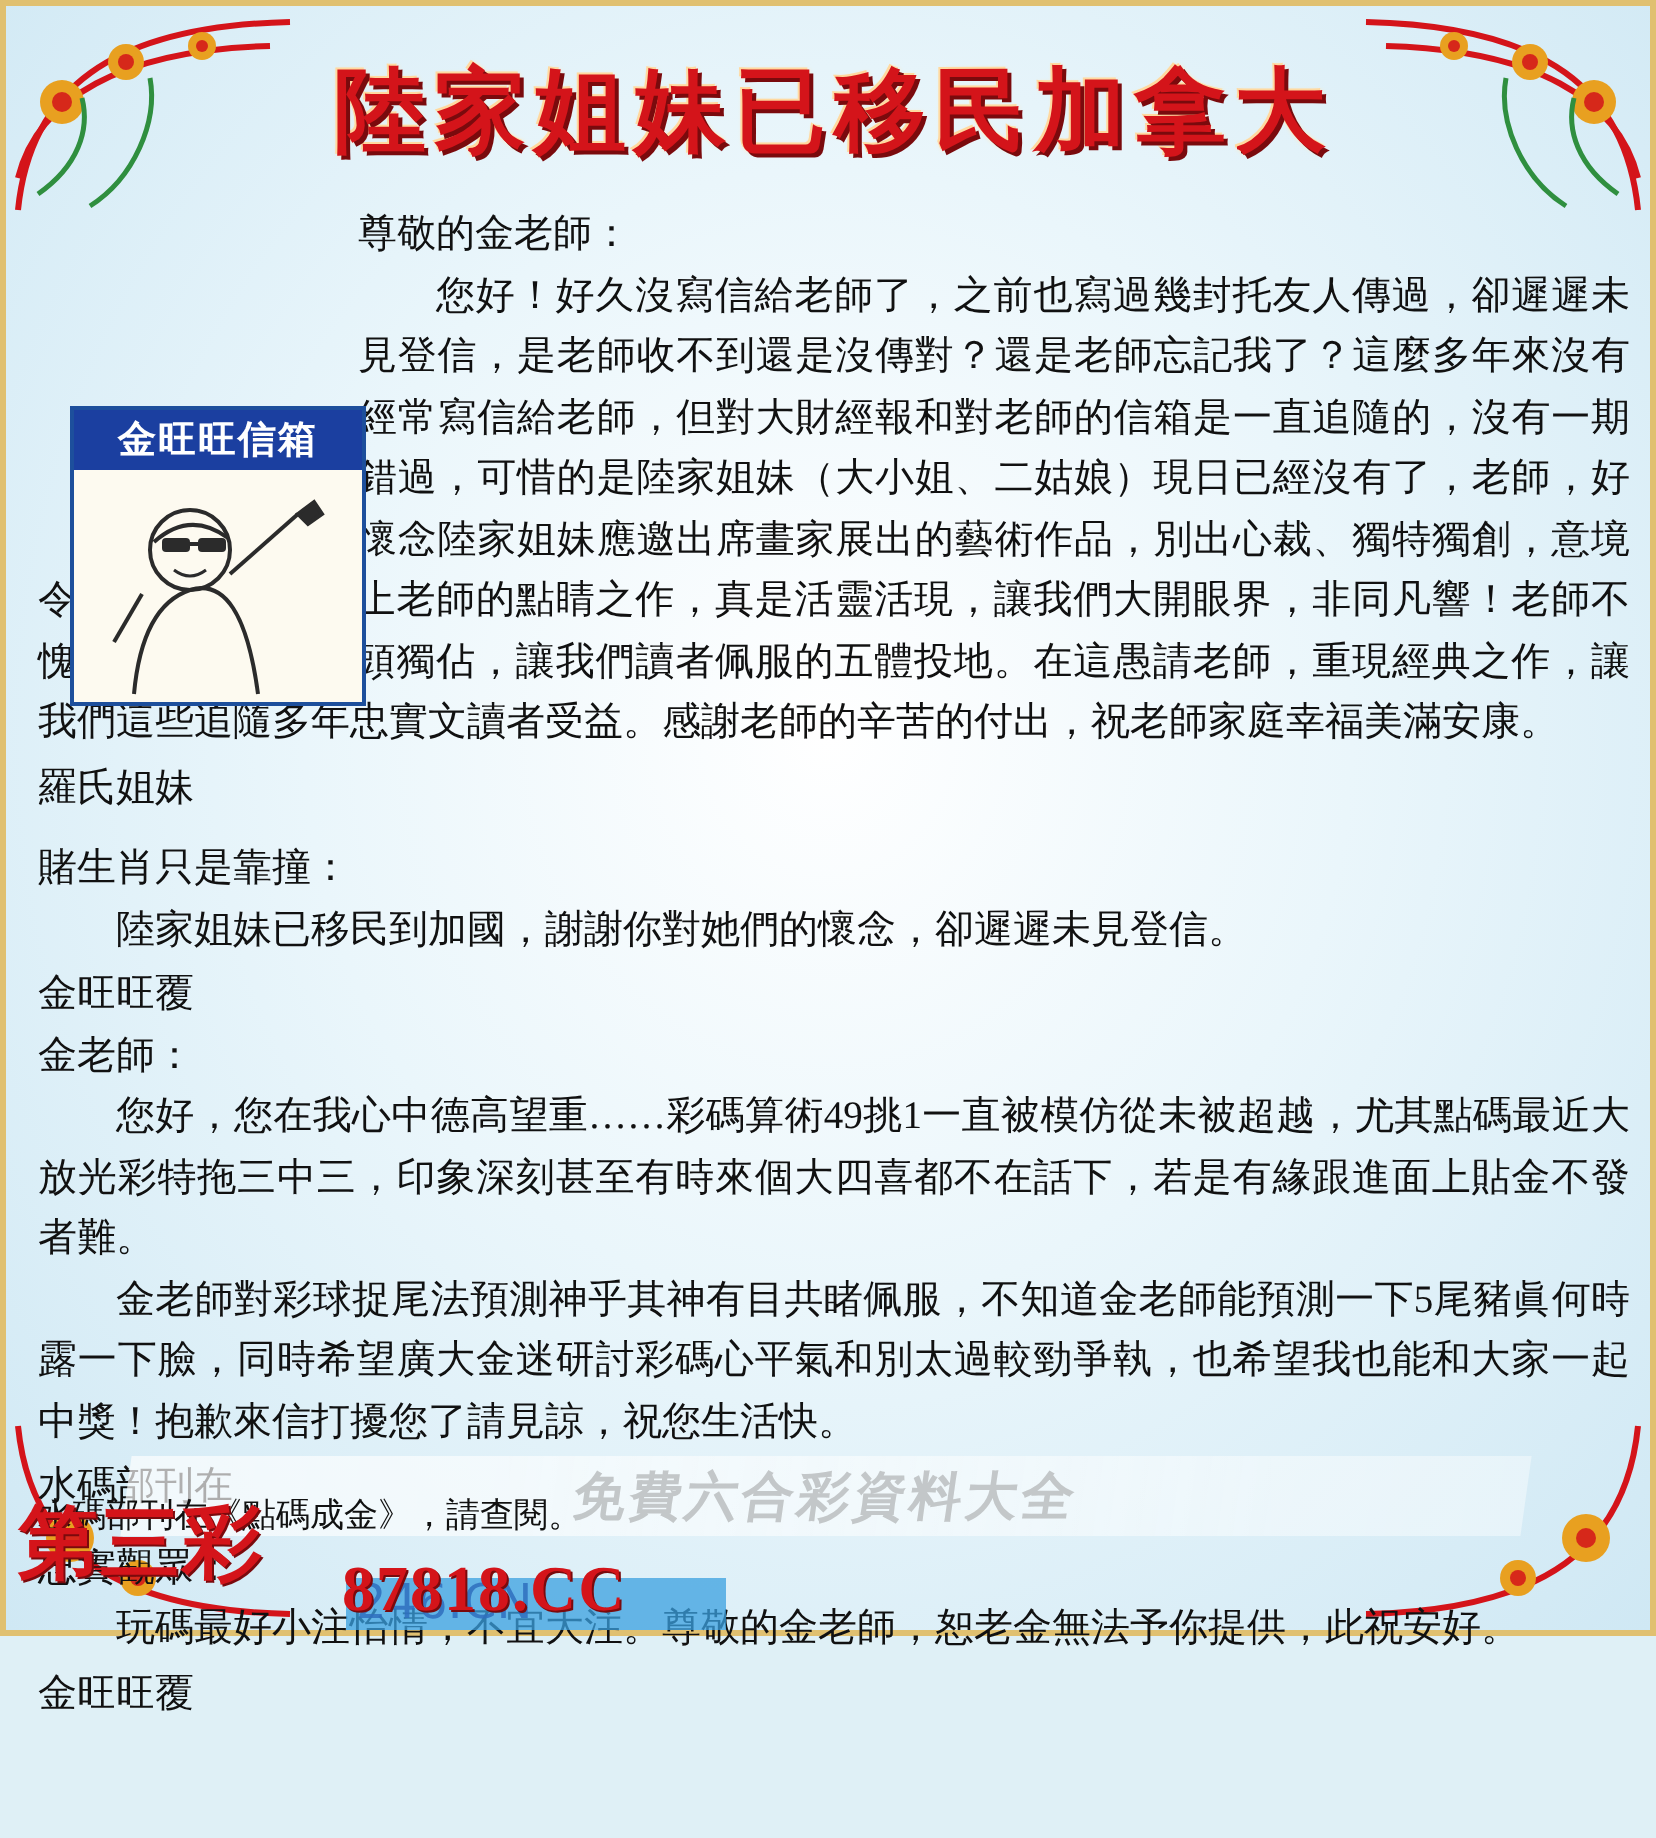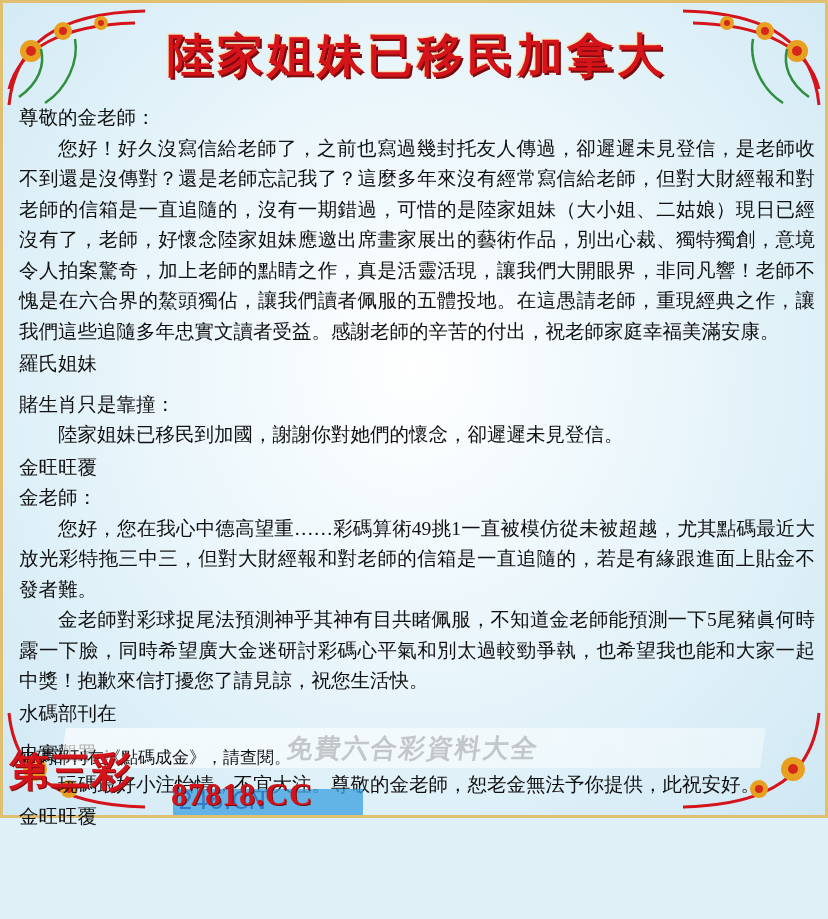--- a/index.html
+++ b/index.html
@@ -184,32 +184,58 @@
         <circle cx="30" cy="44" r="5"></circle>
         <circle cx="64" cy="24" r="4"></circle>
       </g>
     </svg>
   </div>
 
   <div class="title">陸家姐妹已移民加拿大</div>
 
   <div class="body-text">
 
+    <div class="float-logo">
+      <div class="logo-box">
+        <div class="logo-bar">金旺旺信箱</div>
+        <div class="logo-art">
+          <svg width="144" height="116" viewBox="0 0 144 116">
+            <rect x="0" y="0" width="144" height="116" fill="#fdfaf0"></rect>
+            <g stroke="#2b2b2b" stroke-width="2" fill="none">
+              <circle cx="58" cy="40" r="20"></circle>
+              <path d="M40 36 q18 -16 37 -2"></path>
+              <path d="M30 112 q4 -44 28 -52 q26 -8 34 52"></path>
+              <path d="M78 52 L112 22"></path>
+              <path d="M112 22 l8 -6 l4 6 l-7 5 z" fill="#2b2b2b"></path>
+              <path d="M34 62 L20 86"></path>
+            </g>
+            <g fill="#2b2b2b">
+              <rect x="44" y="34" width="14" height="7" rx="2"></rect>
+              <rect x="62" y="34" width="14" height="7" rx="2"></rect>
+              <rect x="58" y="36" width="4" height="2"></rect>
+            </g>
+            <g stroke="#2b2b2b" stroke-width="1.5" fill="none">
+              <path d="M50 50 q8 6 16 0"></path>
+            </g>
+          </svg>
+        </div>
+      </div>
+    </div>
 
     <p class="p">尊敬的金老師：</p>
     <p class="p ind">您好！好久沒寫信給老師了，之前也寫過幾封托友人傳過，卻遲遲未見登信，是老師收不到還是沒傳對？還是老師忘記我了？這麼多年來沒有經常寫信給老師，但對大財經報和對老師的信箱是一直追隨的，沒有一期錯過，可惜的是陸家姐妹（大小姐、二姑娘）現日已經沒有了，老師，好懷念陸家姐妹應邀出席畫家展出的藝術作品，別出心裁、獨特獨創，意境令人拍案驚奇，加上老師的點睛之作，真是活靈活現，讓我們大開眼界，非同凡響！老師不愧是在六合界的鰲頭獨佔，讓我們讀者佩服的五體投地。在這愚請老師，重現經典之作，讓我們這些追隨多年忠實文讀者受益。感謝老師的辛苦的付出，祝老師家庭幸福美滿安康。</p>
     <p class="p sig">羅氏姐妹</p>
 
     <p class="p addr">賭生肖只是靠撞：</p>
     <p class="p ind">陸家姐妹已移民到加國，謝謝你對她們的懷念，卻遲遲未見登信。</p>
     <p class="p sig">金旺旺覆</p>
 
 
     <p class="p">金老師：</p>
-    <p class="p ind">您好，您在我心中德高望重……彩碼算術49挑1一直被模仿從未被超越，尤其點碼最近大放光彩特拖三中三，但對大財經報和對老師的信箱是一直追隨的，若是有緣跟進面上貼金不發者難。</p>
+    <p class="p ind">您好，您在我心中德高望重……彩碼算術49挑1一直被模仿從未被超越，尤其點碼最近大放光彩特拖三中三，印象深刻甚至有時來個大四喜都不在話下，若是有緣跟進面上貼金不發者難。</p>
     <p class="p ind">金老師對彩球捉尾法預測神乎其神有目共睹佩服，不知道金老師能預測一下5尾豬眞何時露一下臉，同時希望廣大金迷研討彩碼心平氣和別太過較勁爭執，也希望我也能和大家一起中獎！抱歉來信打擾您了請見諒，祝您生活快。</p>
     <p class="p sig">水碼部刊在</p>
 
     <p class="p addr">忠實觀眾：</p>
     <p class="p ind">玩碼最好小注怡情，不宜大注。尊敬的金老師，恕老金無法予你提供，此祝安好。</p>
     <p class="p sig">金旺旺覆</p>
   </div>
 
   <div class="watermark">免費六合彩資料大全</div>
 

